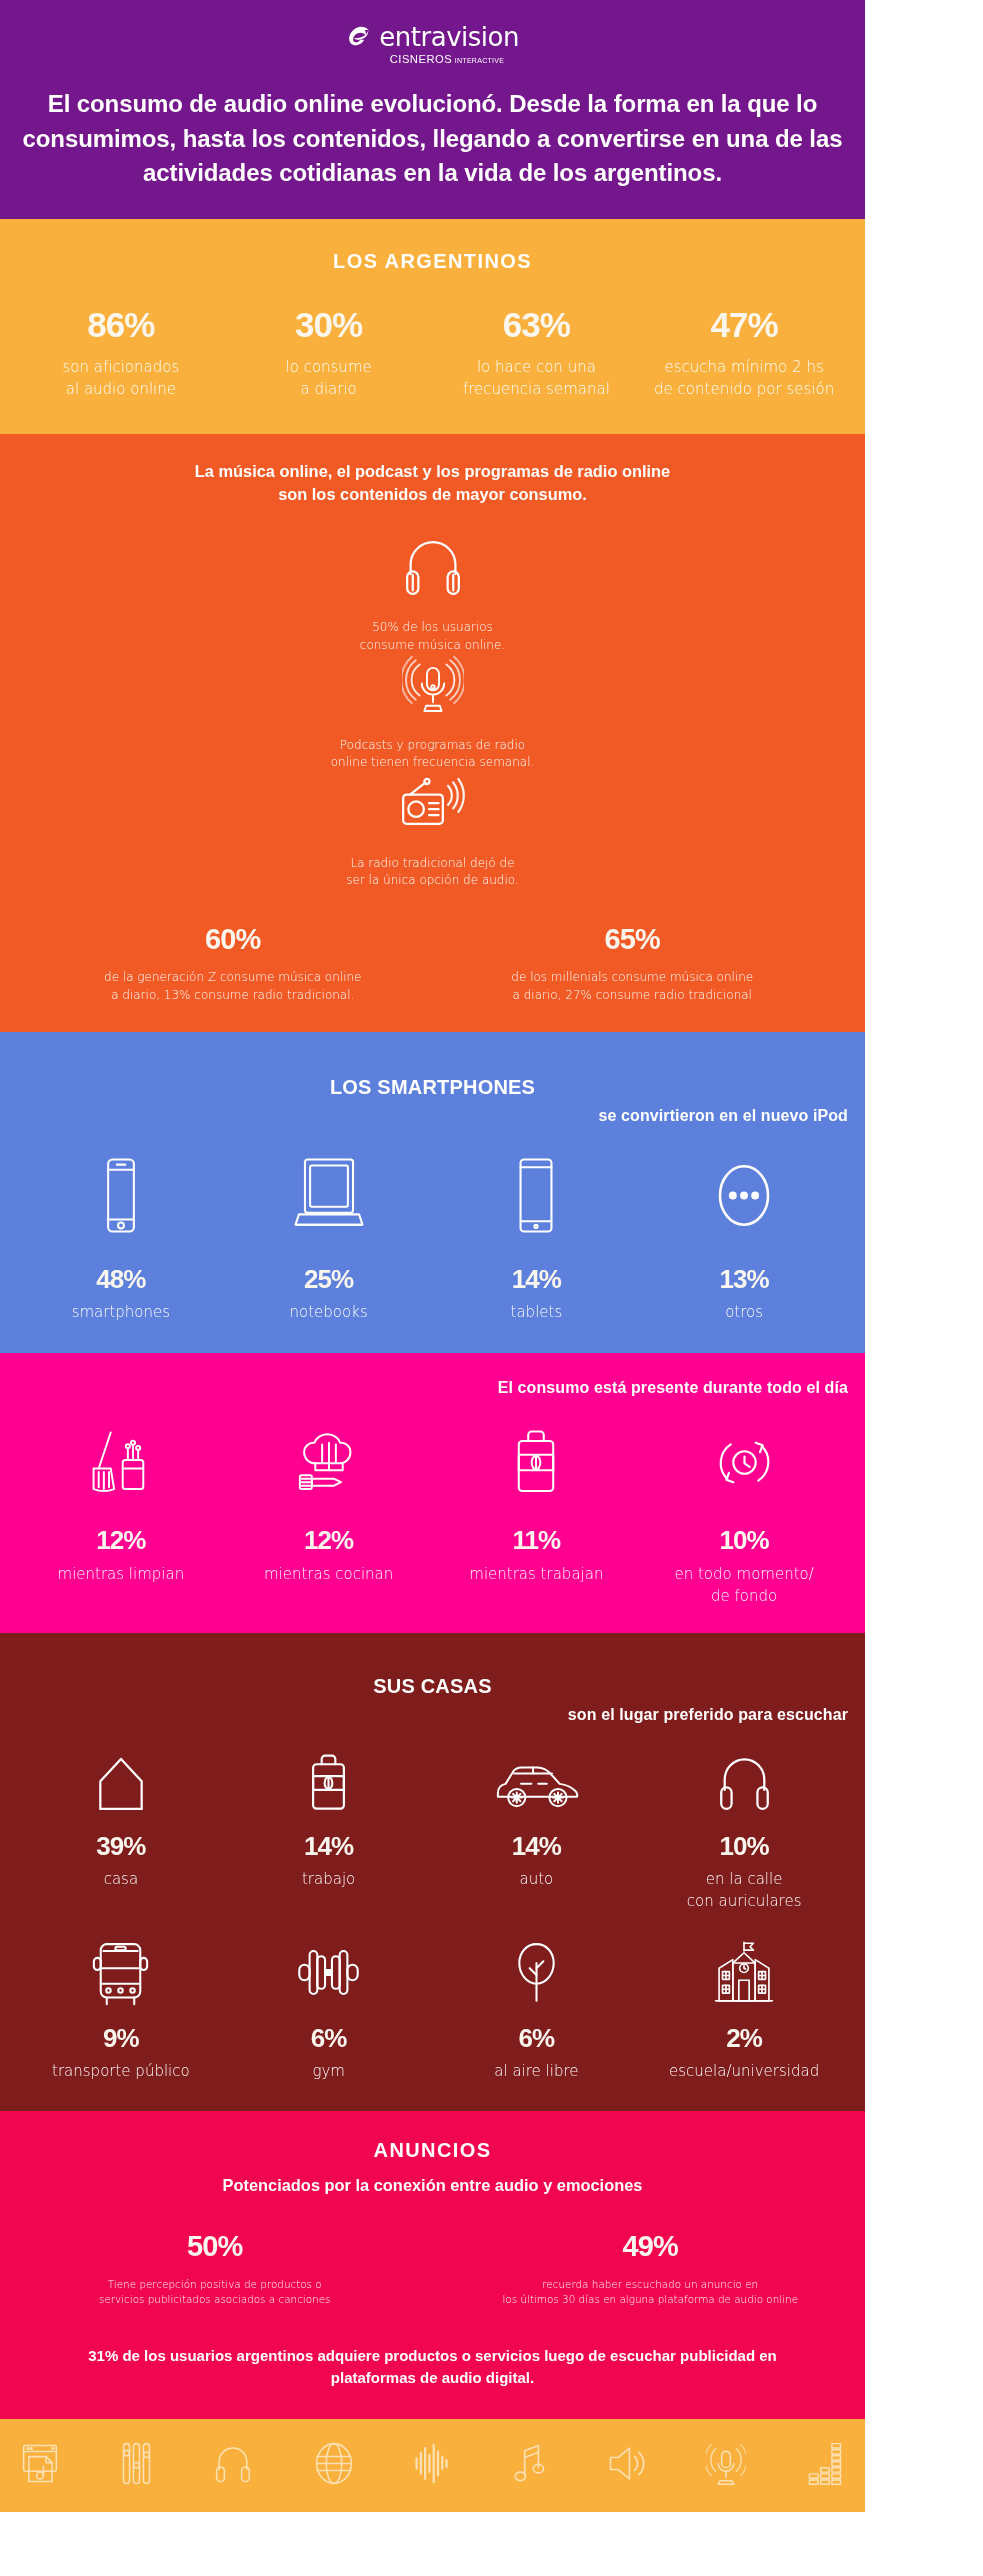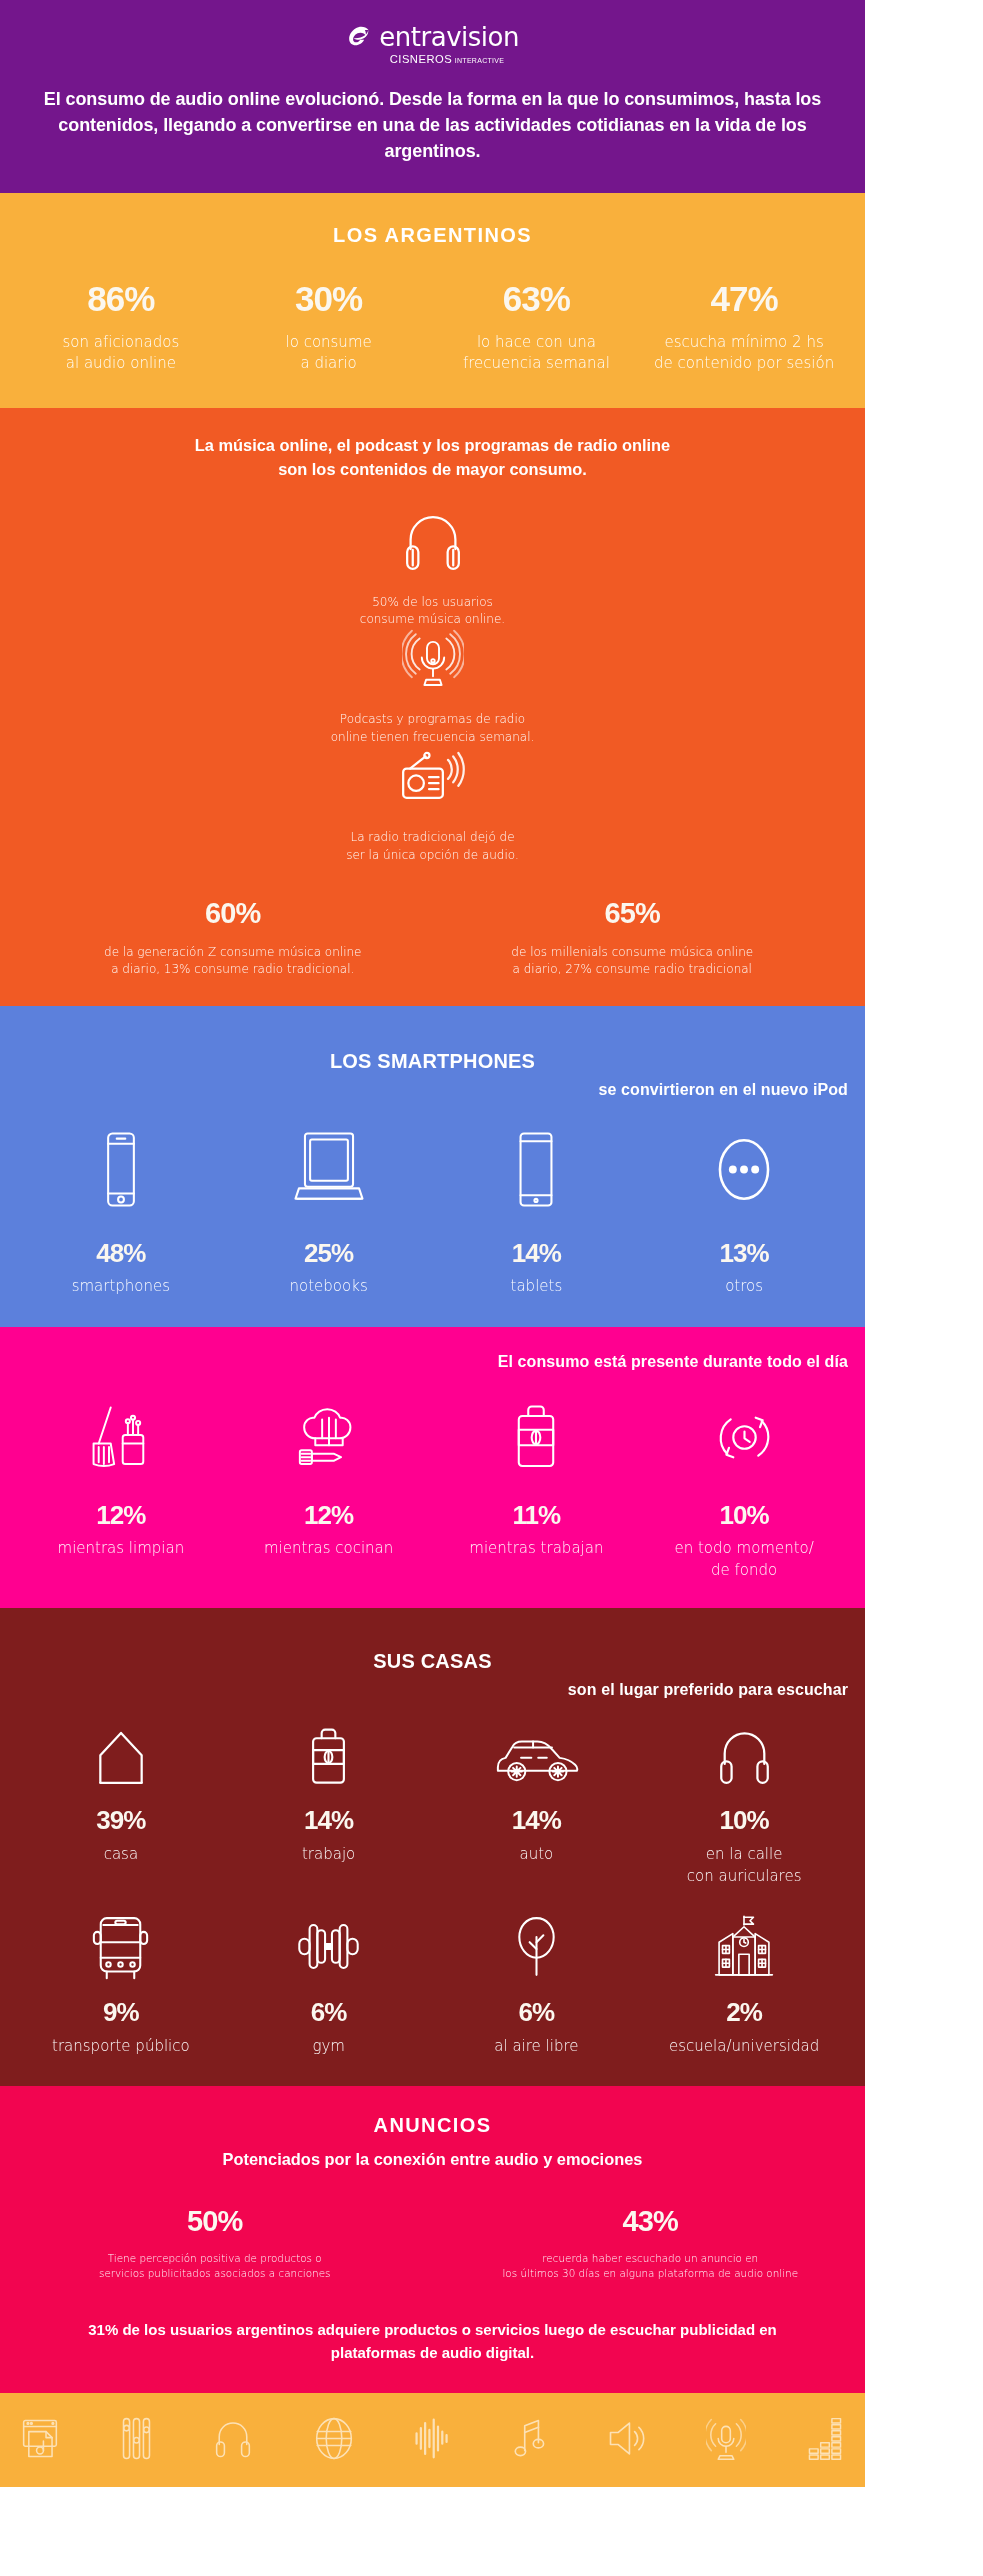--- a/index.html
+++ b/index.html
@@ -24,21 +24,21 @@
   .logo-mark{width:29px;height:29px;display:block;}
   .logo-word{
     color:#fff;font-size:26px;letter-spacing:-0.5px;line-height:1;
     font-family:"DejaVu Sans", sans-serif;font-weight:400;
   }
   .logo-sub{display:flex;align-items:baseline;gap:2.6px;margin-left:29px;}
   .logo-sub .cis{color:#fff;font-size:11.2px;letter-spacing:0.5px;font-weight:400;}
   .logo-sub .inter{color:#fff;font-size:7px;letter-spacing:0.3px;font-weight:400;}
 
   .headline{
-    color:#ffffff;text-align:center;font-size:18px;line-height:1.42;
+    color:#ffffff;text-align:center;font-size:24px;line-height:1.42;
     font-weight:700;letter-spacing:-0.1px;
     font-family:"Liberation Sans", sans-serif;
     max-width:863px;margin:0 auto;
   }
 
   
   .sec-title{
     text-align:center;color:#fff;font-weight:700;
     font-size:20px;letter-spacing:1.4px;line-height:1.3;
   }
@@ -519,21 +519,21 @@
       <h2 class="sec-title">ANUNCIOS</h2>
       <p class="sec-lead" style="margin-top:10.4px;">Potenciados por la conexión entre audio y emociones</p>
 
       <div class="grid2" style="margin-top:35px;">
         <div class="cell">
           <span class="pct pct-lg">50%</span>
           <span class="cap cap-s" style="margin-top:15.5px;">Tiene percepción positiva de productos o</span>
           <span class="cap cap-s">servicios publicitados asociados a canciones</span>
         </div>
         <div class="cell">
-          <span class="pct pct-lg">43%</span>
+          <span class="pct pct-lg">49%</span>
           <span class="cap cap-s" style="margin-top:15.5px;">recuerda haber escuchado un anuncio en</span>
           <span class="cap cap-s">los últimos 30 días en alguna plataforma de audio online</span>
         </div>
       </div>
 
       <div style="margin-top:38px;">
         <p class="note">31% de los usuarios argentinos adquiere productos o servicios luego de escuchar publicidad en</p>
         <p class="note">plataformas de audio digital.</p>
       </div>
     </div>

